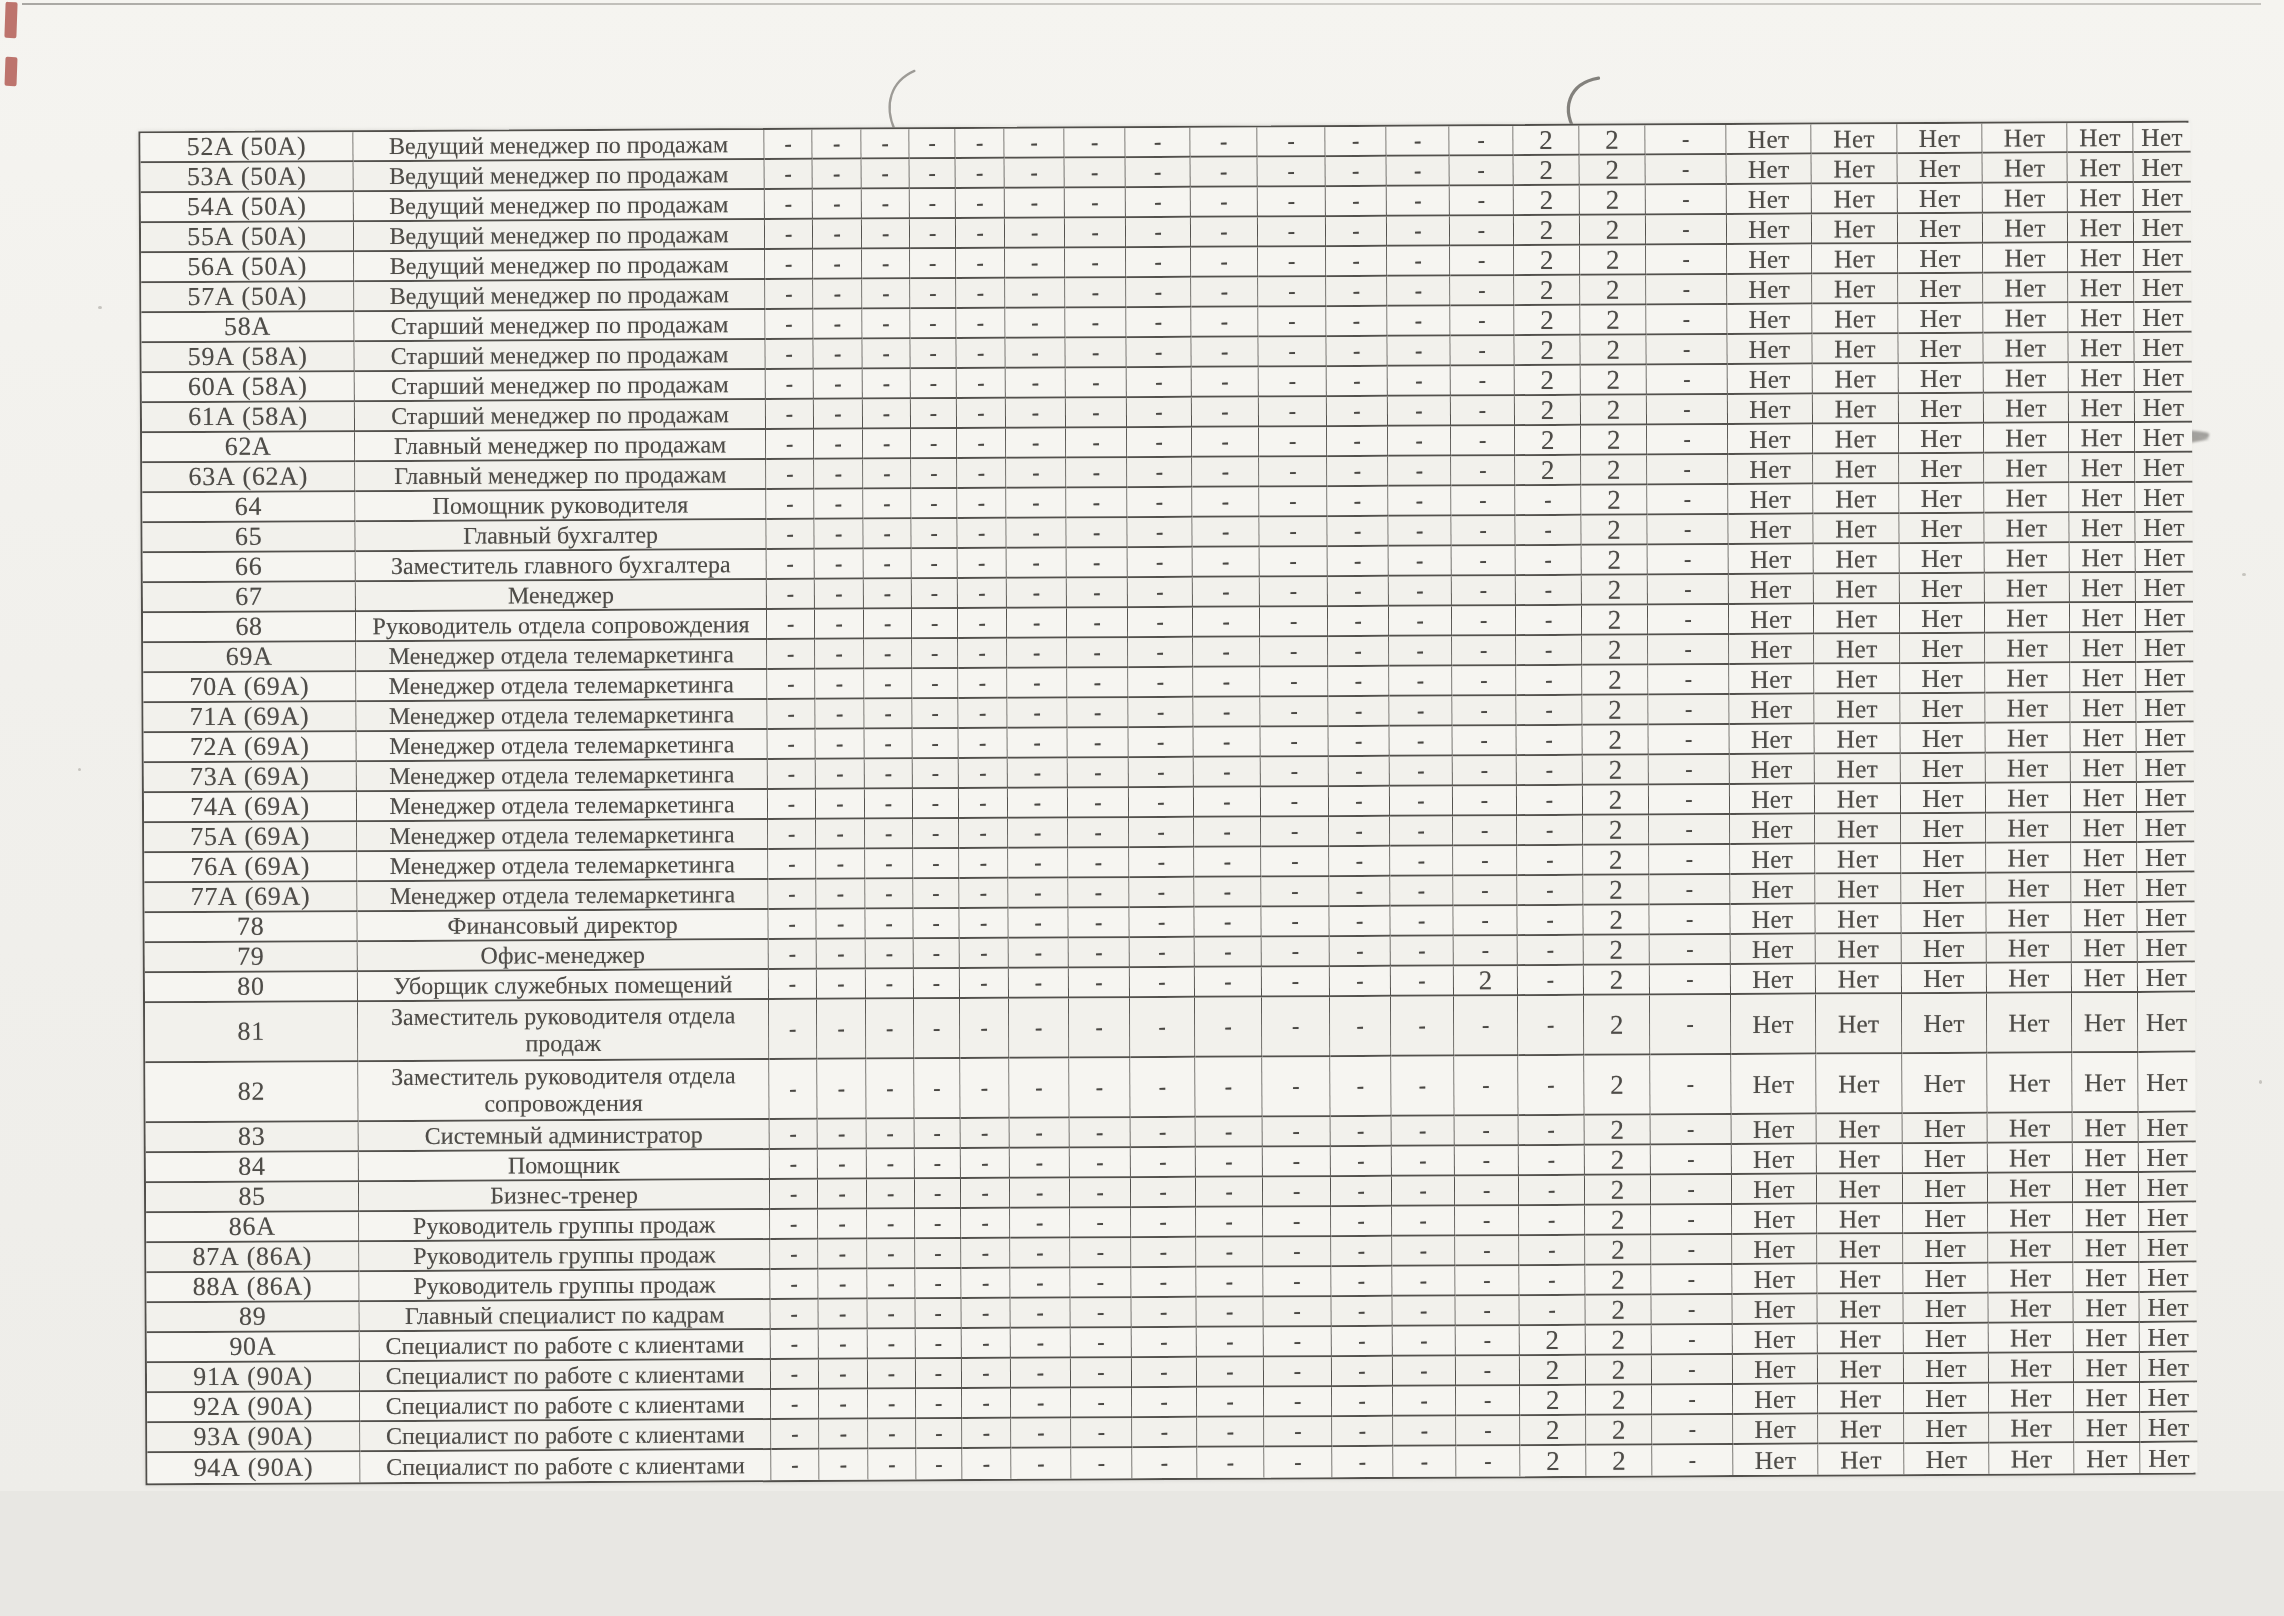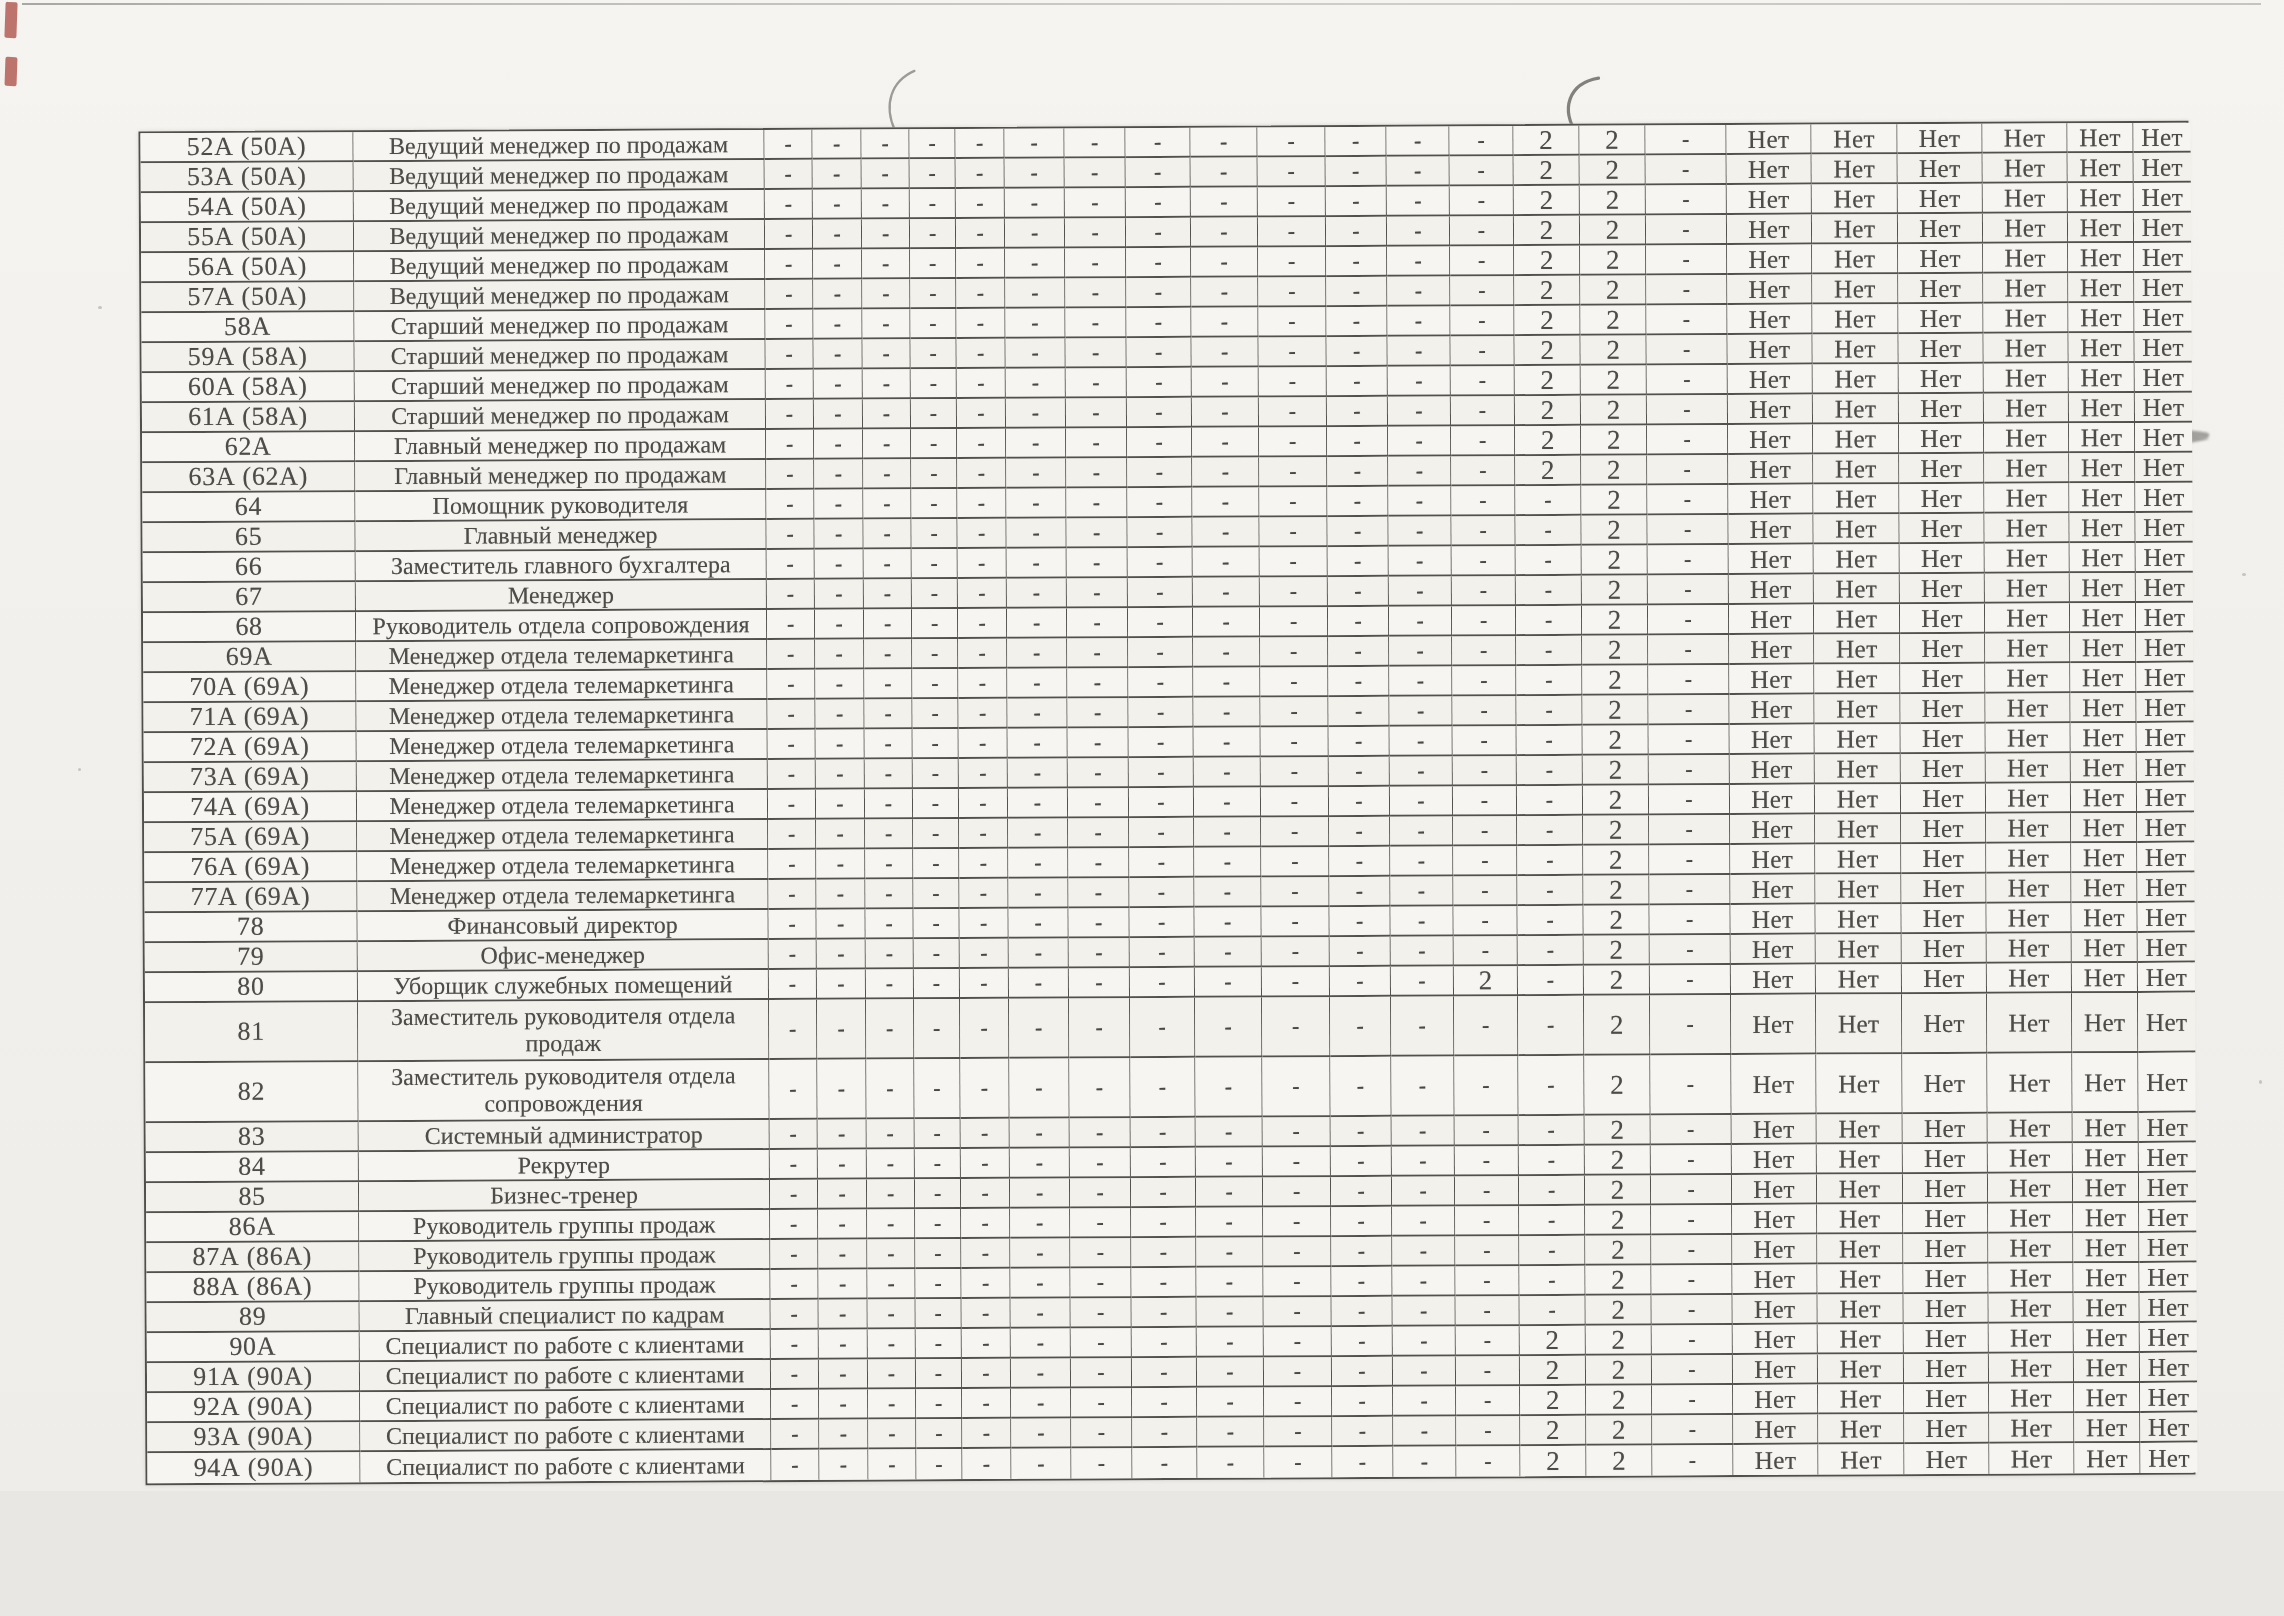--- a/index.html
+++ b/index.html
@@ -442,21 +442,21 @@
         <div class="cell c-dash row-even">-</div>
         <div class="cell c-no row-even">Нет</div>
         <div class="cell c-no row-even">Нет</div>
         <div class="cell c-no row-even">Нет</div>
         <div class="cell c-no row-even">Нет</div>
         <div class="cell c-no row-even">Нет</div>
         <div class="cell c-no row-even last-col">Нет</div>
         <div class="cell c-num row-odd">65</div>
         <div class="cell c-title row-odd">
           <div>
-            <div>Главный менеджер</div>
+            <div>Главный бухгалтер</div>
           </div>
         </div>
         <div class="cell c-dash row-odd">-</div>
         <div class="cell c-dash row-odd">-</div>
         <div class="cell c-dash row-odd">-</div>
         <div class="cell c-dash row-odd">-</div>
         <div class="cell c-dash row-odd">-</div>
         <div class="cell c-dash row-odd">-</div>
         <div class="cell c-dash row-odd">-</div>
         <div class="cell c-dash row-odd">-</div>
@@ -976,21 +976,21 @@
         <div class="cell c-dash row-odd">-</div>
         <div class="cell c-no row-odd">Нет</div>
         <div class="cell c-no row-odd">Нет</div>
         <div class="cell c-no row-odd">Нет</div>
         <div class="cell c-no row-odd">Нет</div>
         <div class="cell c-no row-odd">Нет</div>
         <div class="cell c-no row-odd last-col">Нет</div>
         <div class="cell c-num row-even">84</div>
         <div class="cell c-title row-even">
           <div>
-            <div>Рекрутер</div>
+            <div>Помощник</div>
           </div>
         </div>
         <div class="cell c-dash row-even">-</div>
         <div class="cell c-dash row-even">-</div>
         <div class="cell c-dash row-even">-</div>
         <div class="cell c-dash row-even">-</div>
         <div class="cell c-dash row-even">-</div>
         <div class="cell c-dash row-even">-</div>
         <div class="cell c-dash row-even">-</div>
         <div class="cell c-dash row-even">-</div>

